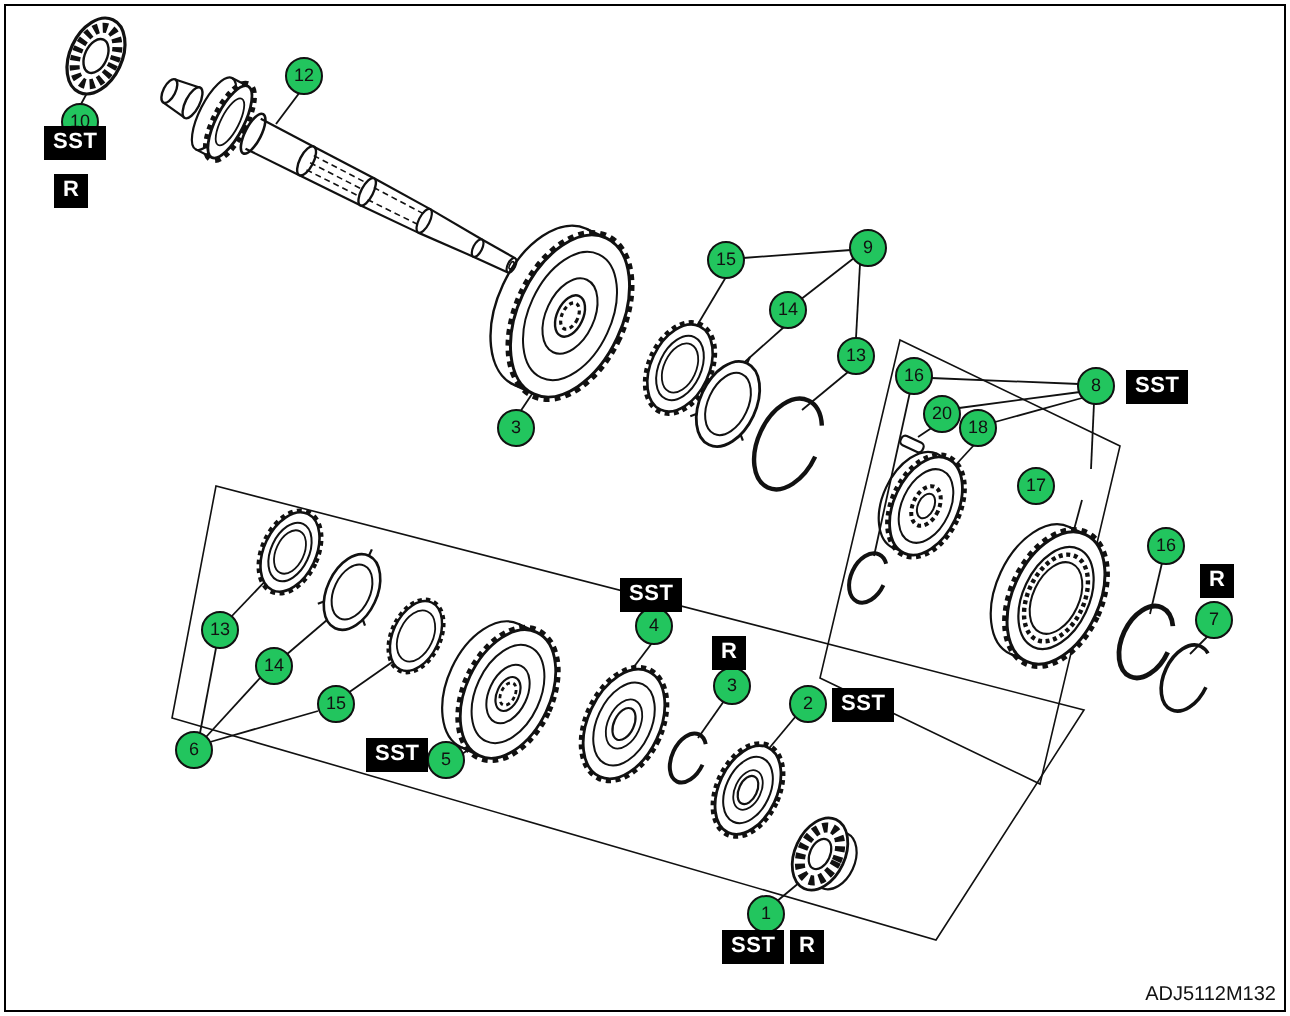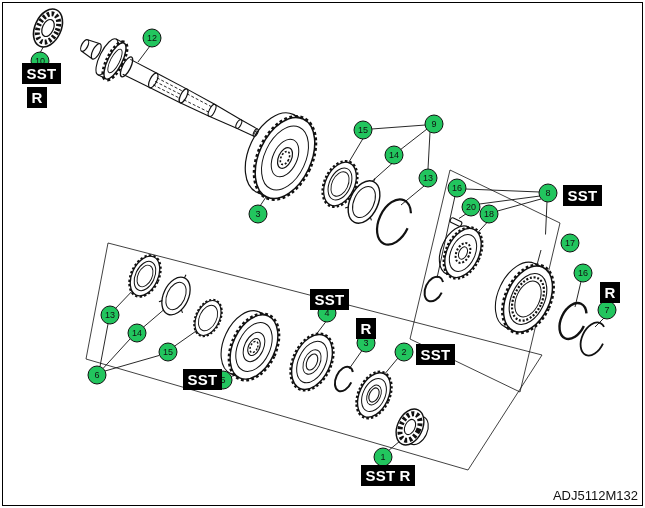--- a/index.html
+++ b/index.html
@@ -13,23 +13,23 @@
   .lnd{fill:none;stroke:#111;stroke-dasharray:3 2;}
   .lnd2{fill:none;stroke:#111;stroke-dasharray:2 1.8;}
   .teeth{fill:none;stroke:#111;}
   .ld{stroke:#111;stroke-width:0.9;}
   .box{fill:none;stroke:#111;stroke-width:0.8;}
   .callout{position:absolute;width:17px;height:17px;transform:translate(-50%,-50%);
            border:1.3px solid #111;border-radius:50%;background:#22c55e;z-index:3;
            display:flex;align-items:center;justify-content:center;
            font-size:9px;line-height:1;color:#111;}
   .tag{position:absolute;background:#000;color:#fff;z-index:3;
-       font-size:15px;font-weight:bold;letter-spacing:.3px;line-height:1;
+       font-size:11px;font-weight:bold;letter-spacing:.3px;line-height:1;
        padding:3px 4.5px;}
-  .part-code{position:absolute;right:7px;bottom:5px;font-size:13px;color:#111;z-index:3;margin-left:11px;}
+  .part-code{position:absolute;right:7px;bottom:5px;font-size:10px;color:#111;z-index:3;margin-left:11px;}
 </style>
 </head>
 <body>
 
 <div id="stage">
   <div class="frame"></div>
 
   <svg class="art" width="645" height="508" viewBox="0 0 645 508">
 
     <g>
@@ -265,21 +265,21 @@
     </div>
   <div class="callout" style="left:471px;top:207px">
       <span>20</span>
     </div>
   <div class="callout" style="left:489px;top:214px">
       <span>18</span>
     </div>
   <div class="callout" style="left:548px;top:193px">
       <span>8</span>
     </div>
-  <div class="callout" style="left:570px;top:243px">
+  <div class="callout" style="left:518px;top:243px">
       <span>17</span>
     </div>
   <div class="callout" style="left:583px;top:273px">
       <span>16</span>
     </div>
   <div class="callout" style="left:607px;top:310px">
       <span>7</span>
     </div>
   <div class="callout" style="left:110px;top:315px">
       <span>13</span>

